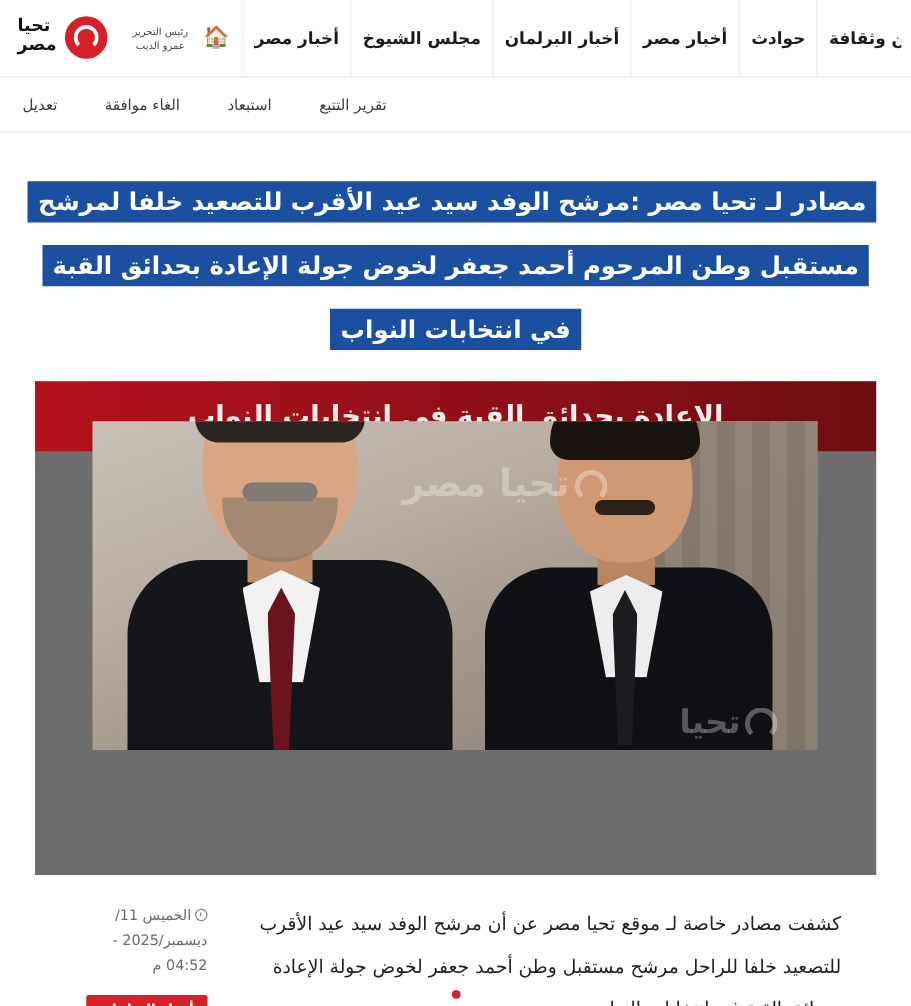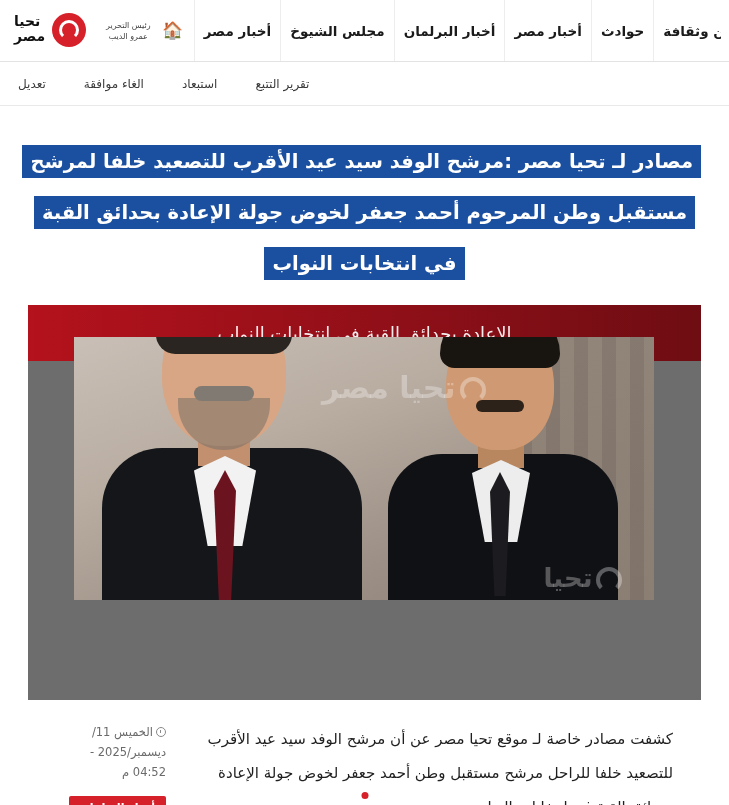--- a/index.html
+++ b/index.html
@@ -158,22 +158,22 @@
     position: absolute;
     top: 0; left: 0; right: 0;
     height: 56px;
     background: linear-gradient(90deg,#b4121c 0%, #8f0f18 55%, #6e0d13 100%);
     display: flex;
     align-items: center;
     justify-content: center;
   }
   .hero-band-text {
     color: #ffffff;
-    font-size: 18px;
-    font-weight: normal;
+    font-size: 22px;
+    font-weight: bold;
     direction: rtl;
     opacity: .92;
     letter-spacing: 0;
     white-space: nowrap;
   }
   .hero-photo {
     position: absolute;
     left: 46px; top: 32px;
     width: 580px; height: 263px;
     background: linear-gradient(160deg,#c9bfb6 0%, #b9ada2 35%, #9d9086 70%, #8b7f75 100%);

